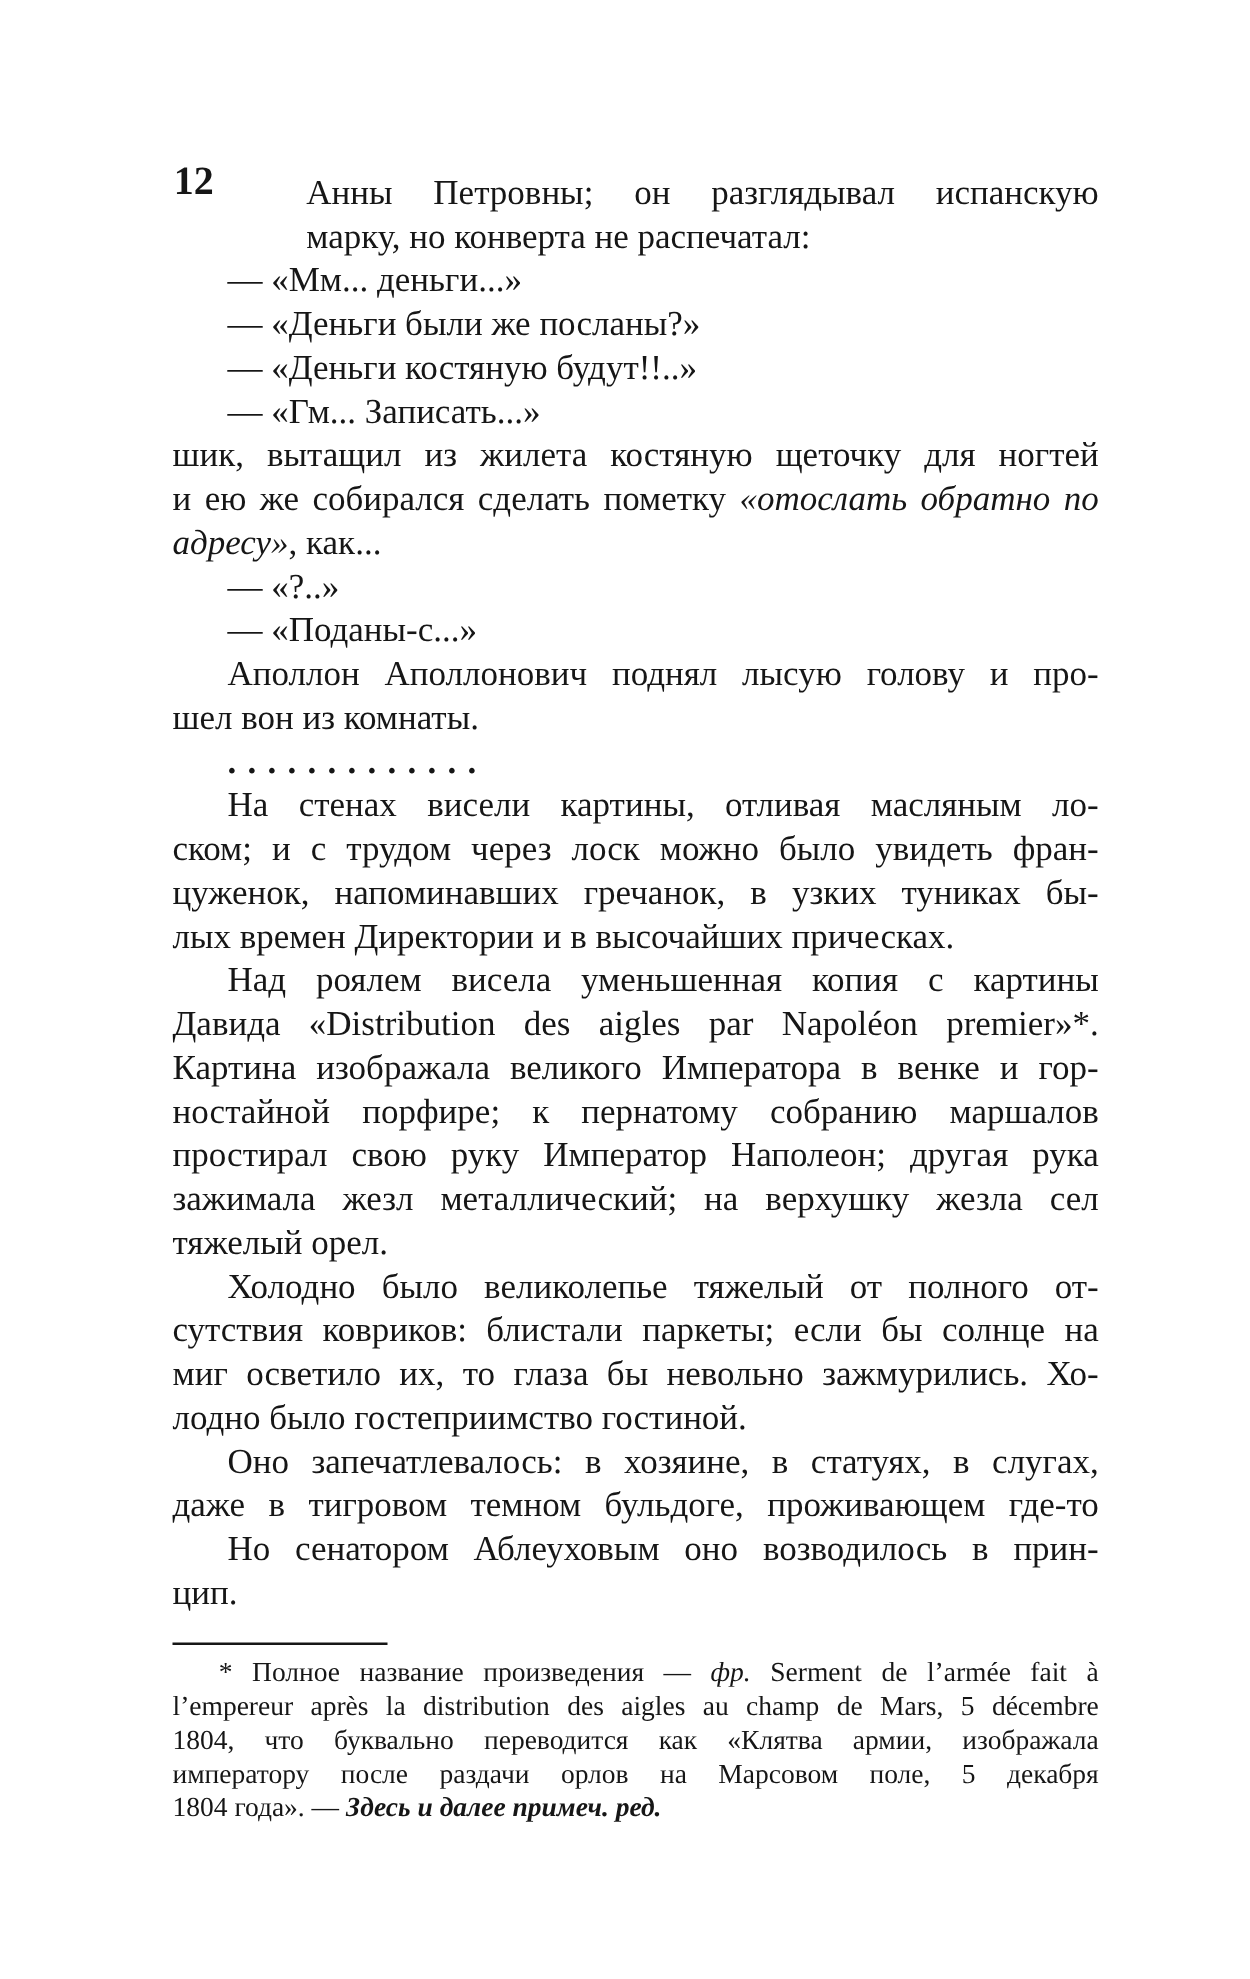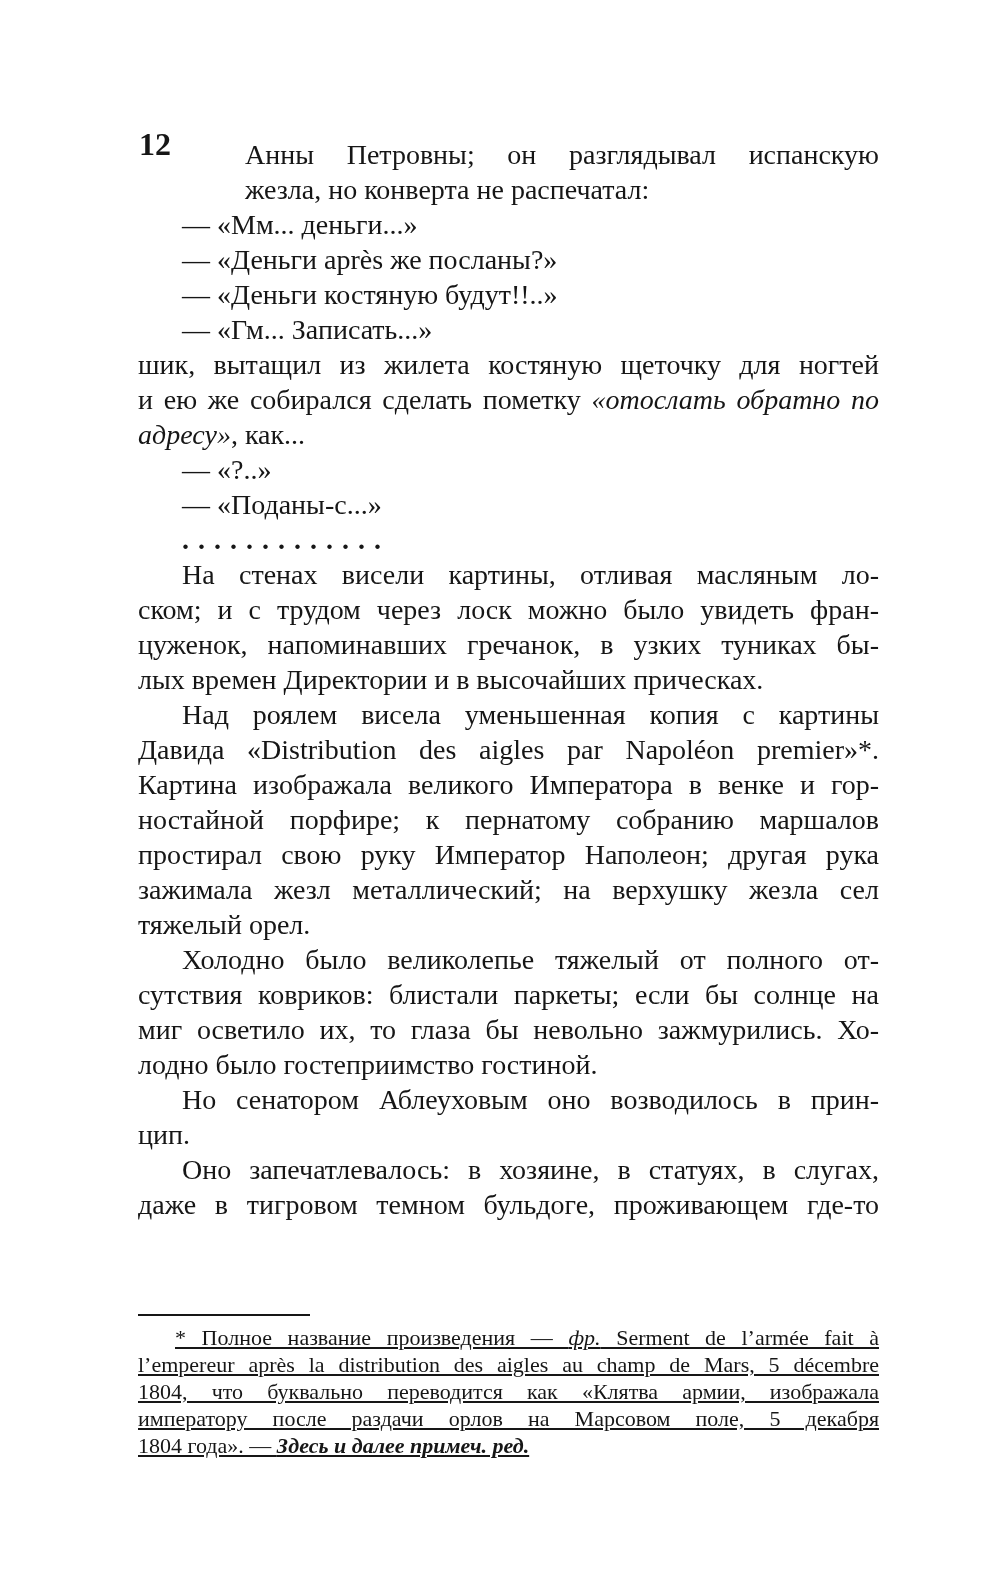--- a/index.html
+++ b/index.html
@@ -59,54 +59,58 @@
     background: #161616;
   }
   .footnote {
     position: absolute;
     left: 138px;
     top: 1324px;
     width: 741px;
     font-size: 22px;
     line-height: 27px;
   }
-  .footnote .line { height: 27px; text-decoration: underline; }
+  .footnote .line { height: 27px; }
 </style>
 </head>
 <body>
 
 <div class="page">
   <div class="page-number">12</div>
   <main class="text-body">
       <div class="para opening">
         <div class="line just ind-o"><span>Анны Петровны; он разглядывал испанскую</span></div>
-        <div class="line ind-o"><span>жезла, но конверта не распечатал:</span></div>
+        <div class="line ind-o"><span>марку, но конверта не распечатал:</span></div>
       </div>
       <div class="para dialogue">
         <div class="line ind-p"><span>— «Мм... деньги...»</span></div>
       </div>
       <div class="para dialogue">
-        <div class="line ind-p"><span>— «Деньги après же посланы?»</span></div>
+        <div class="line ind-p"><span>— «Деньги были же посланы?»</span></div>
       </div>
       <div class="para dialogue">
         <div class="line ind-p"><span>— «Деньги костяную будут!!..»</span></div>
       </div>
       <div class="para dialogue">
         <div class="line ind-p"><span>— «Гм... Записать...»</span></div>
       </div>
       <div class="para paragraph">
         <div class="line just"><span>шик, вытащил из жилета костяную щеточку для ногтей</span></div>
         <div class="line just"><span>и ею же собирался сделать пометку </span><span class="run-i">«отослать обратно по</span></div>
         <div class="line"><span class="run-i">адресу»</span><span>, как...</span></div>
       </div>
       <div class="para dialogue">
         <div class="line ind-p"><span>— «?..»</span></div>
       </div>
       <div class="para dialogue">
         <div class="line ind-p"><span>— «Поданы-с...»</span></div>
+      </div>
+      <div class="para paragraph">
+        <div class="line just ind-p"><span>Аполлон Аполлонович поднял лысую голову и про-</span></div>
+        <div class="line"><span>шел вон из комнаты.</span></div>
       </div>
       <div class="para dots">
         <div class="line ind-p dots"><span>.............</span></div>
       </div>
       <div class="para paragraph">
         <div class="line just ind-p"><span>На стенах висели картины, отливая масляным ло-</span></div>
         <div class="line just"><span>ском; и с трудом через лоск можно было увидеть фран-</span></div>
         <div class="line just"><span>цуженок, напоминавших гречанок, в узких туниках бы-</span></div>
         <div class="line"><span>лых времен Директории и в высочайших прическах.</span></div>
       </div>
@@ -119,26 +123,26 @@
         <div class="line just"><span>зажимала жезл металлический; на верхушку жезла сел</span></div>
         <div class="line"><span>тяжелый орел.</span></div>
       </div>
       <div class="para paragraph">
         <div class="line just ind-p"><span>Холодно было великолепье тяжелый от полного от-</span></div>
         <div class="line just"><span>сутствия ковриков: блистали паркеты; если бы солнце на</span></div>
         <div class="line just"><span>миг осветило их, то глаза бы невольно зажмурились. Хо-</span></div>
         <div class="line"><span>лодно было гостеприимство гостиной.</span></div>
       </div>
       <div class="para paragraph">
+        <div class="line just ind-p"><span>Оно запечатлевалось: в хозяине, в статуях, в слугах,</span></div>
+        <div class="line just"><span>даже в тигровом темном бульдоге, проживающем где-то</span></div>
+      </div>
+      <div class="para paragraph">
         <div class="line just ind-p"><span>Но сенатором Аблеуховым оно возводилось в прин-</span></div>
         <div class="line"><span>цип.</span></div>
-      </div>
-      <div class="para paragraph">
-        <div class="line just ind-p"><span>Оно запечатлевалось: в хозяине, в статуях, в слугах,</span></div>
-        <div class="line just"><span>даже в тигровом темном бульдоге, проживающем где-то</span></div>
       </div>
     </main>
   <div class="footnote-rule"></div>
   <div class="footnote">
       <div class="line just ind-f"><span>* Полное название произведения — </span><span class="run-i">фр.</span><span> Serment de l’armée fait à</span></div>
       <div class="line just"><span>l’empereur après la distribution des aigles au champ de Mars, 5 décembre</span></div>
       <div class="line just"><span>1804, что буквально переводится как «Клятва армии, изображала</span></div>
       <div class="line just"><span>императору после раздачи орлов на Марсовом поле, 5 декабря</span></div>
       <div class="line"><span>1804 года». — </span><span class="run-bi">Здесь и далее примеч. ред.</span></div>
     </div>

